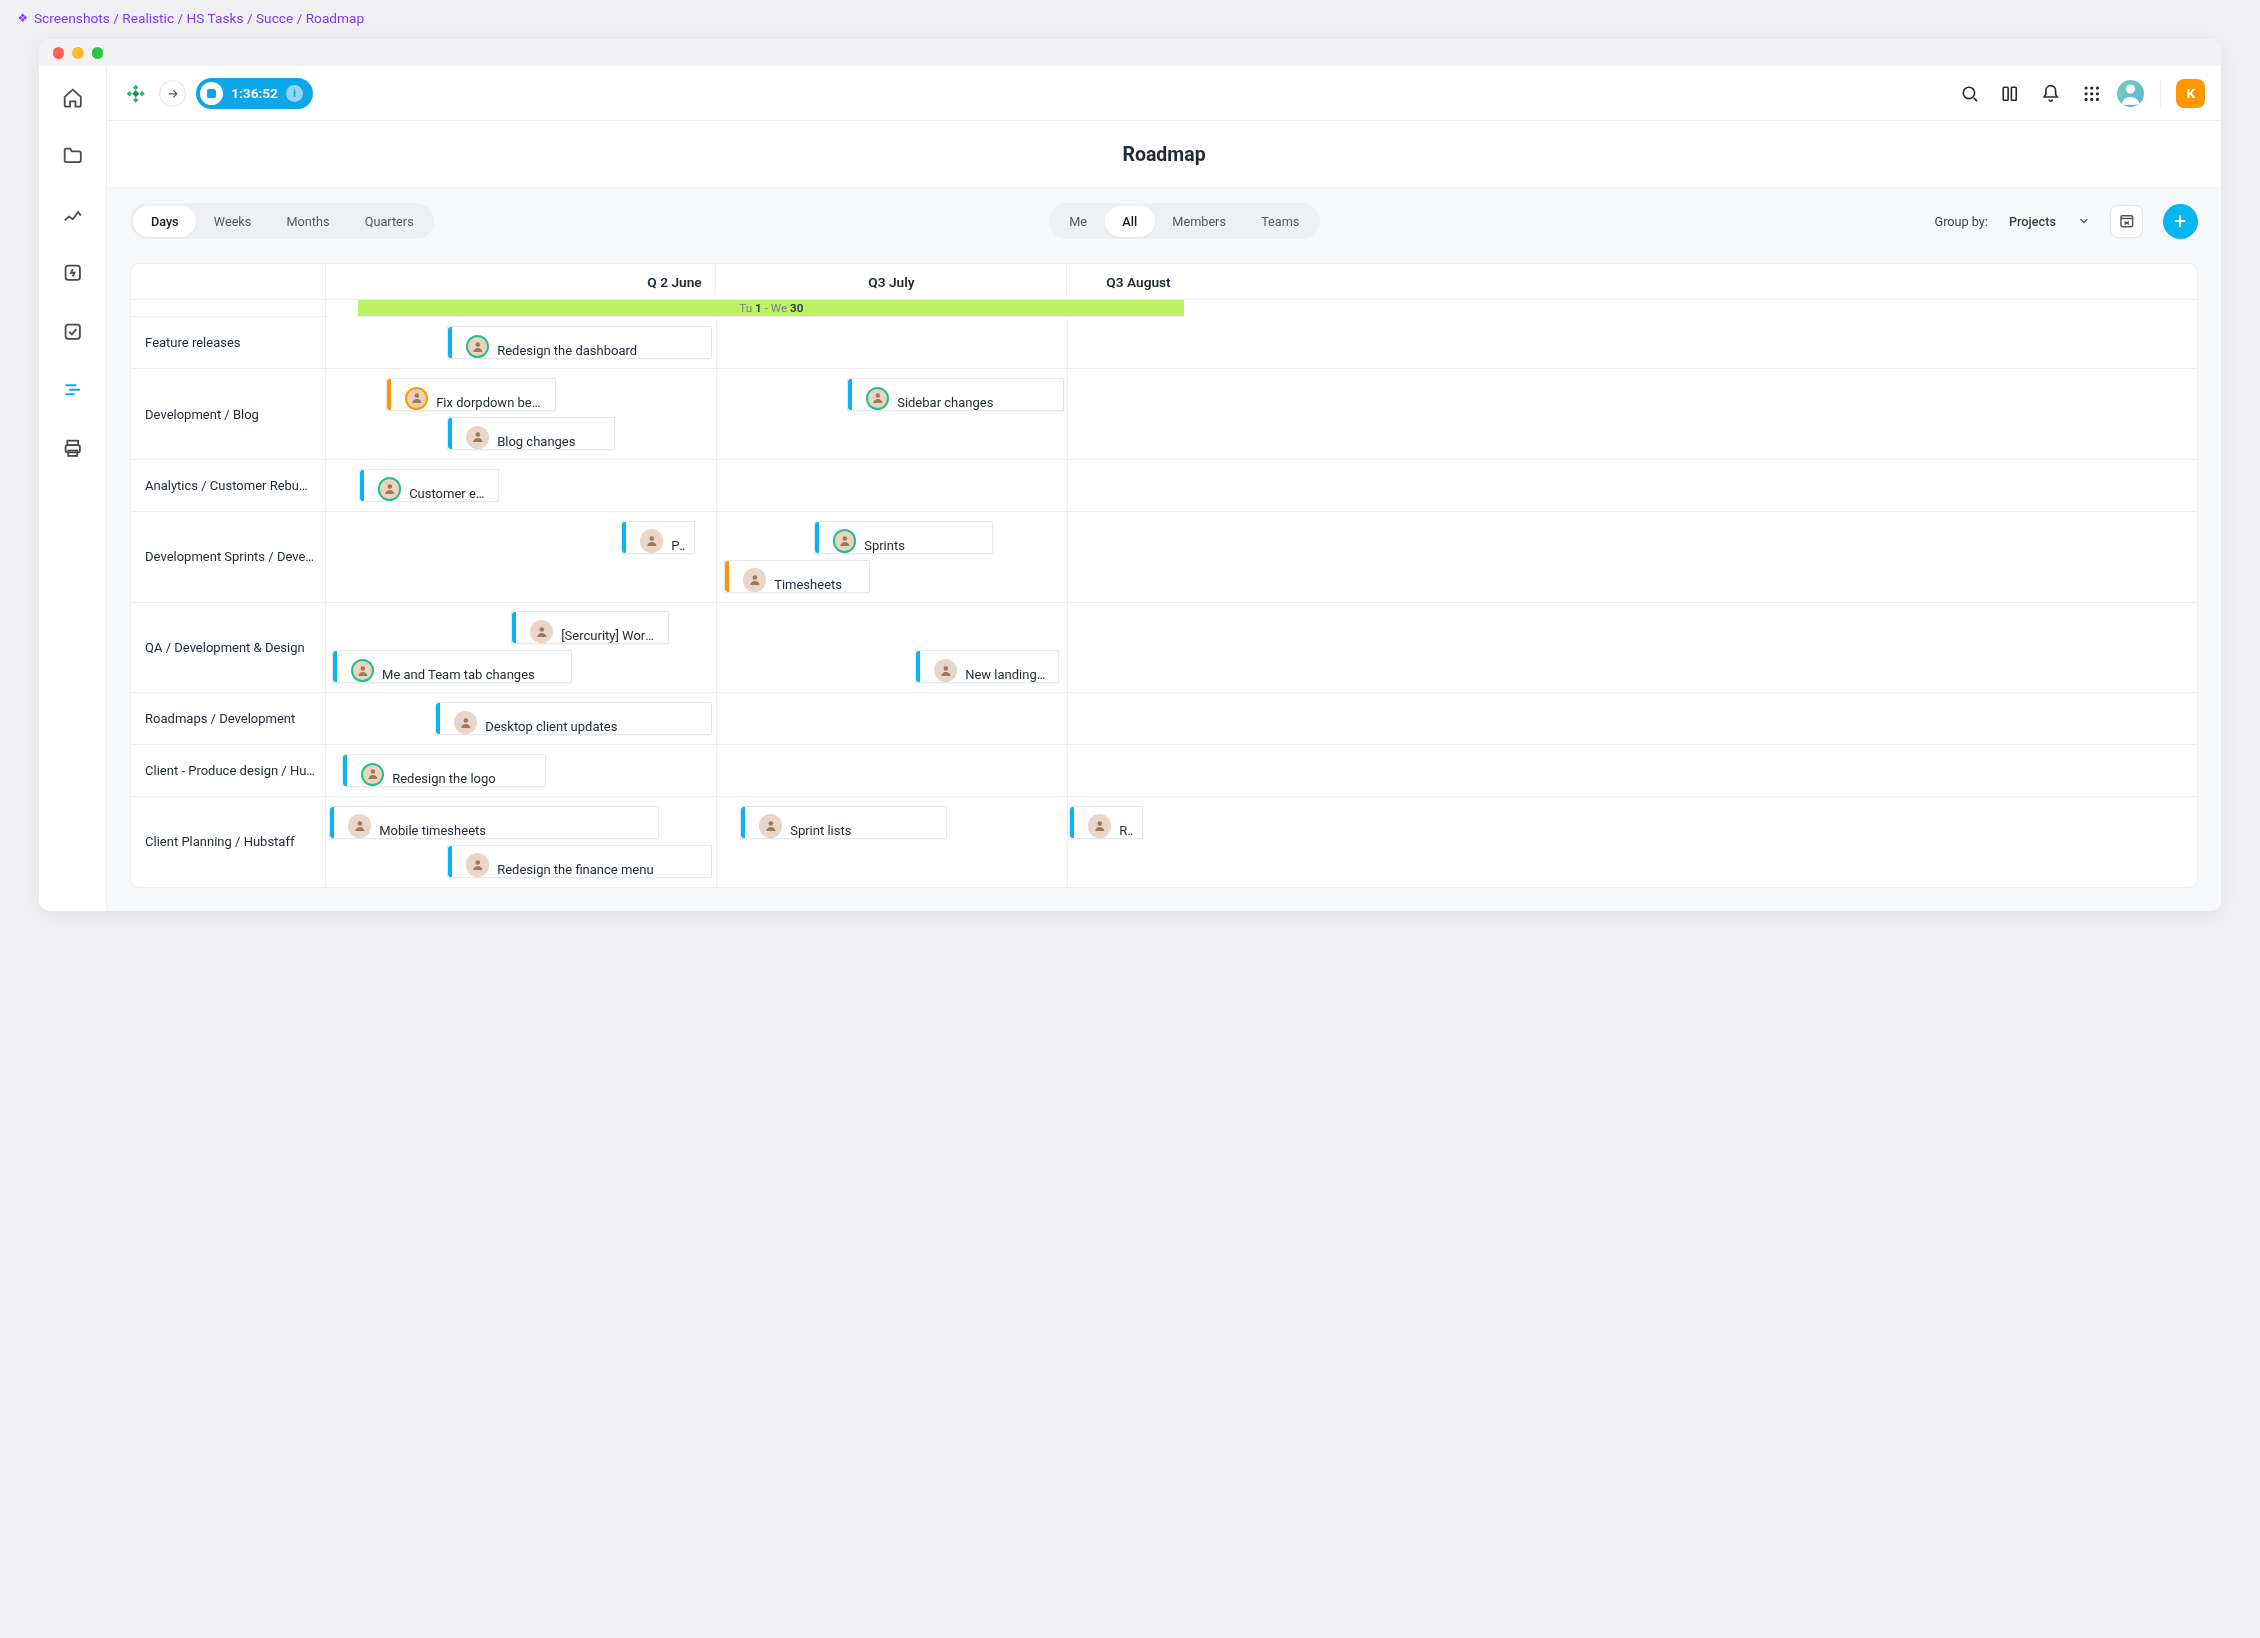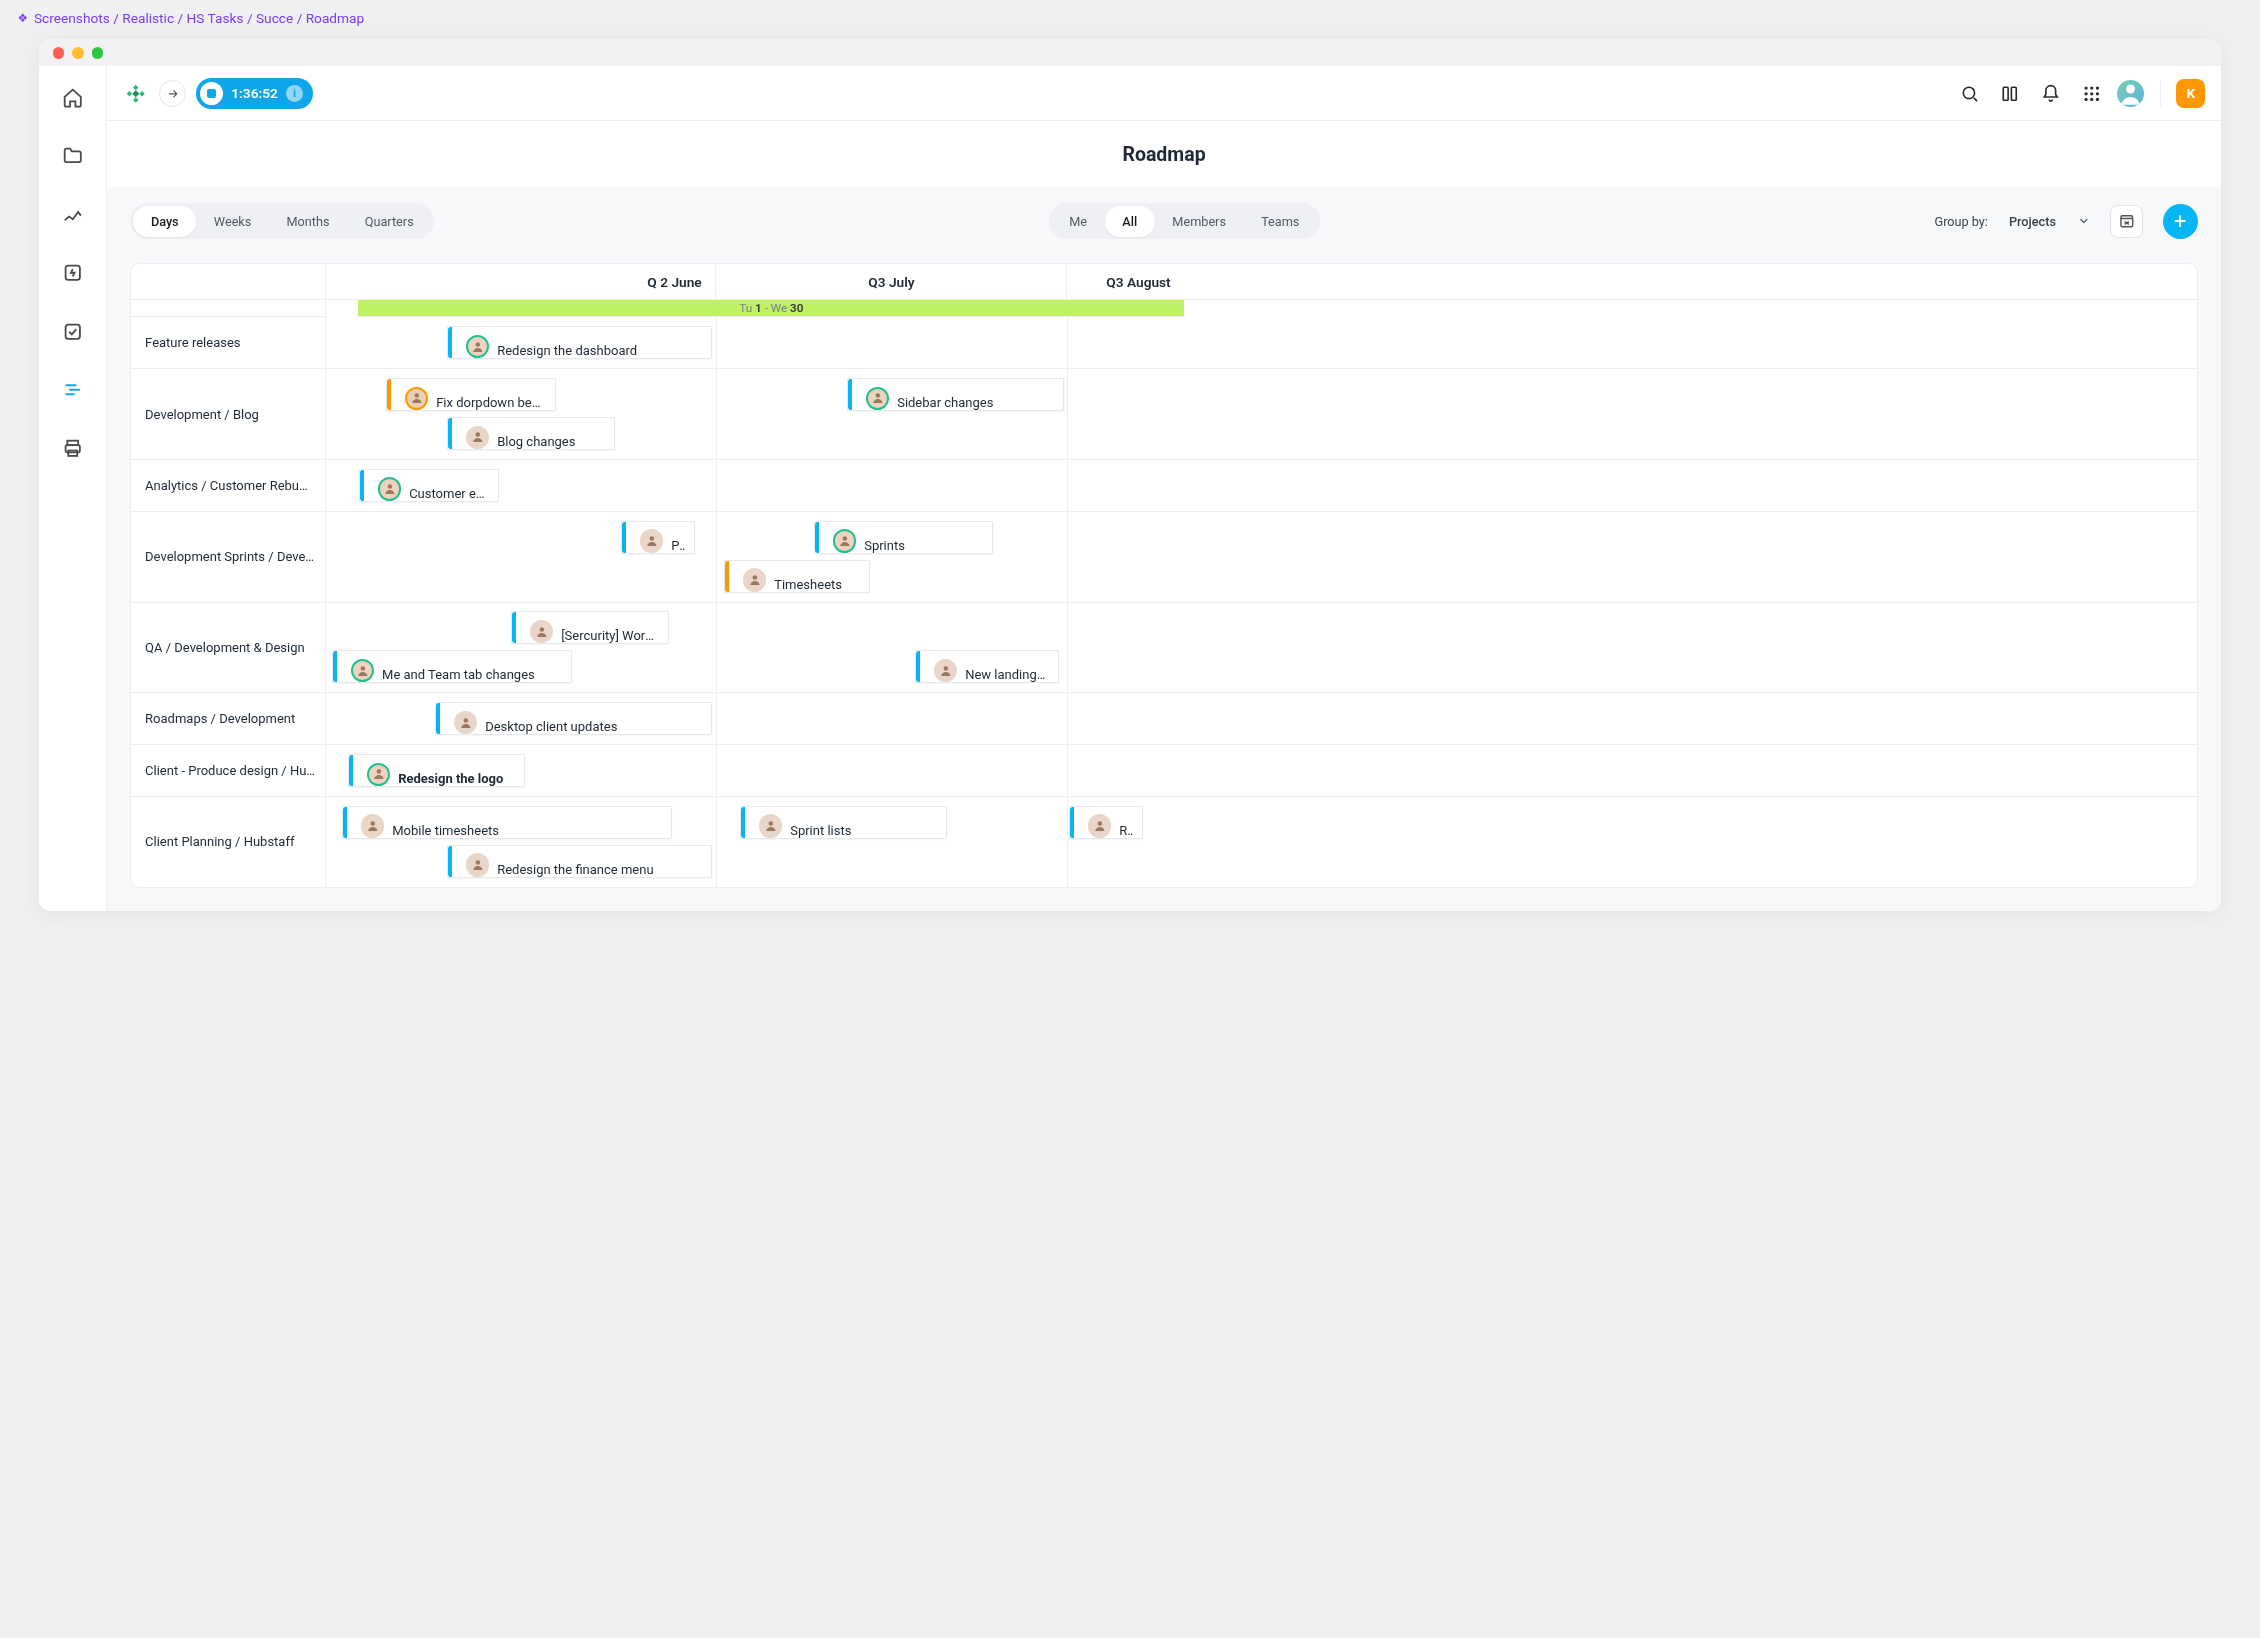--- a/index.html
+++ b/index.html
@@ -670,38 +670,38 @@
                     </div>
                     <div class="txt">Desktop client updates</div>
                   </div>
                 </div>
               </div>
             </div>
             <div class="rm-row">
               <div class="rm-label">Client - Produce design / Hu…</div>
               <div class="rm-tracks">
                 <div class="lane">
-                  <div class="card" style="left: 22px; width: 177px; font-weight: bold;">
+                  <div class="card" style="left: 16px; width: 204px;">
                     <div class="stripe blue"></div>
                     <div class="av ring-green">
                       <svg viewBox="0 0 24 24" fill="currentColor">
                         <circle cx="12" cy="8" r="4"></circle>
                         <path d="M4 21c0-4 3.5-7 8-7s8 3 8 7z"></path>
                       </svg>
                     </div>
                     <div class="txt">Redesign the logo</div>
                   </div>
                 </div>
               </div>
             </div>
             <div class="rm-row">
               <div class="rm-label">Client Planning / Hubstaff</div>
               <div class="rm-tracks">
                 <div class="lane">
-                  <div class="card" style="left: 16px; width: 330px;">
+                  <div class="card" style="left: 3px; width: 330px;">
                     <div class="stripe blue"></div>
                     <div class="av ring-none">
                       <svg viewBox="0 0 24 24" fill="currentColor">
                         <circle cx="12" cy="8" r="4"></circle>
                         <path d="M4 21c0-4 3.5-7 8-7s8 3 8 7z"></path>
                       </svg>
                     </div>
                     <div class="txt">Mobile timesheets</div>
                   </div>
                   <div class="card" style="left: 414px; width: 207px;">

